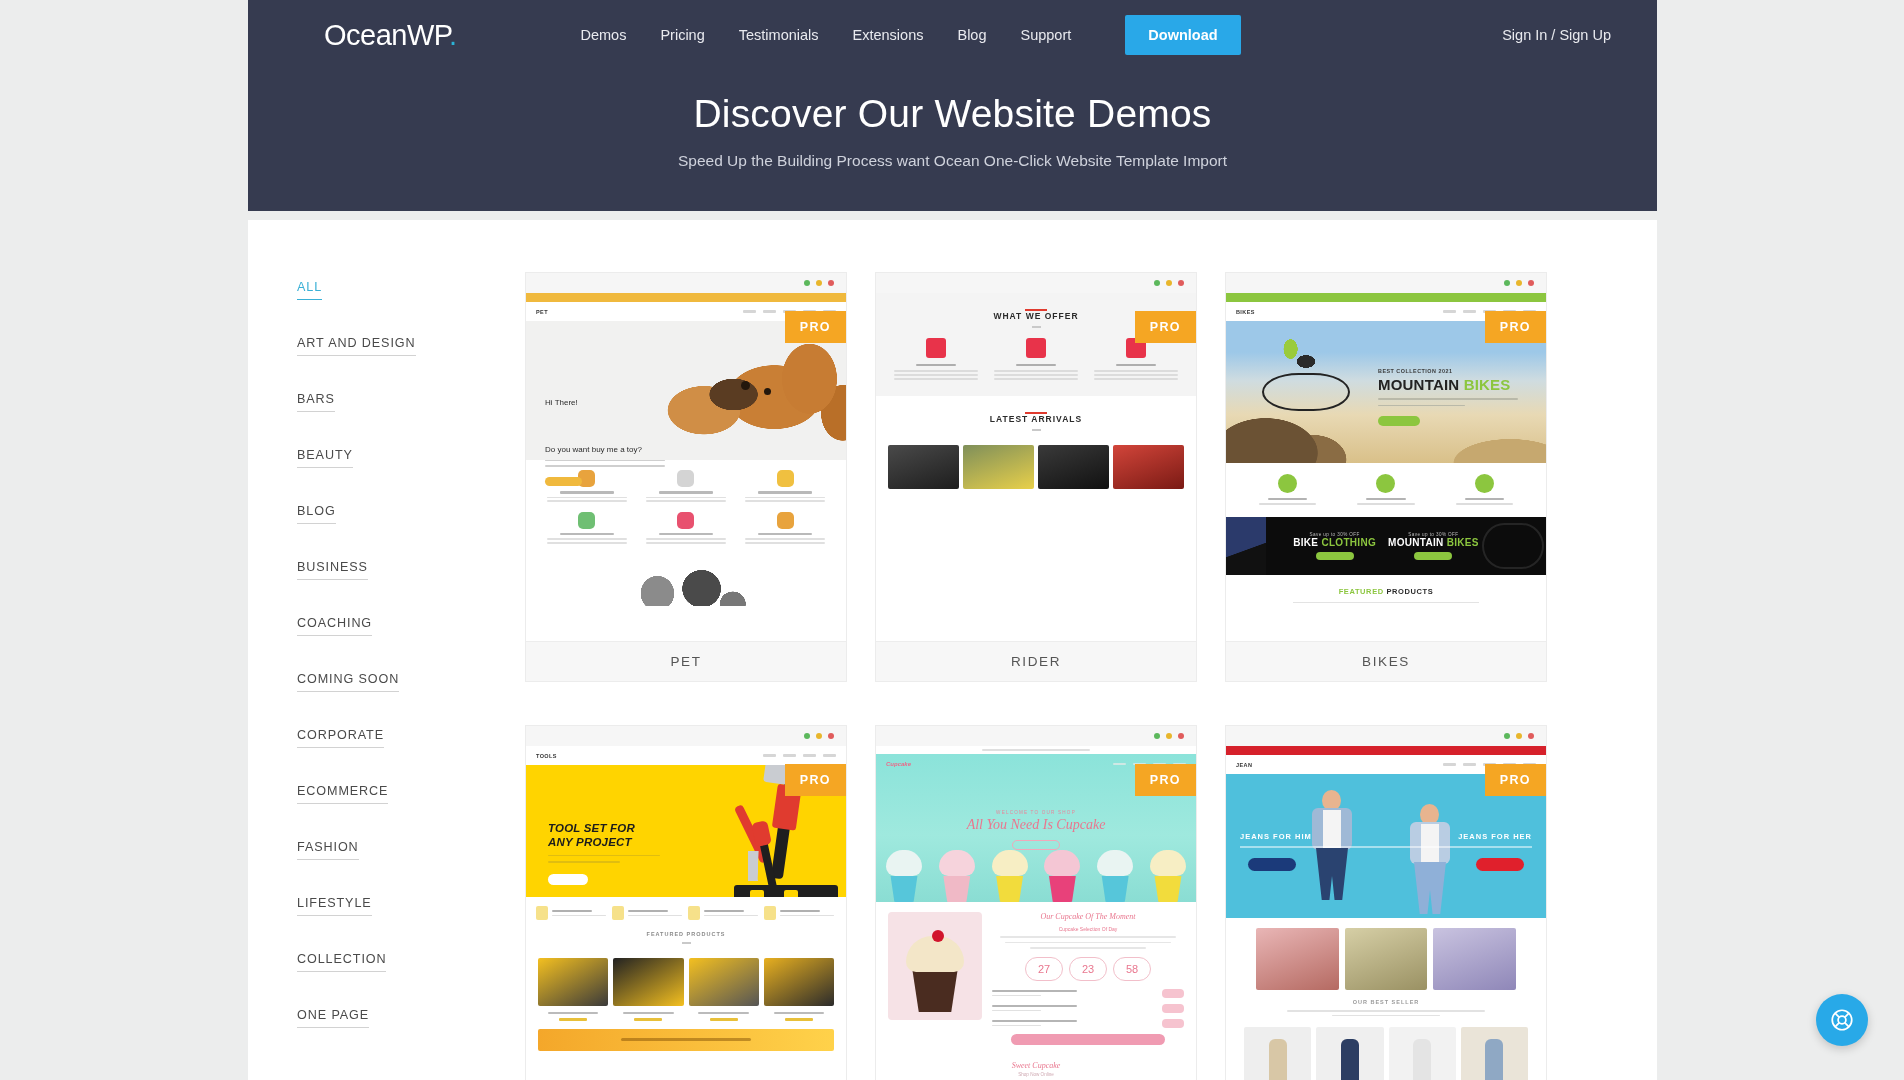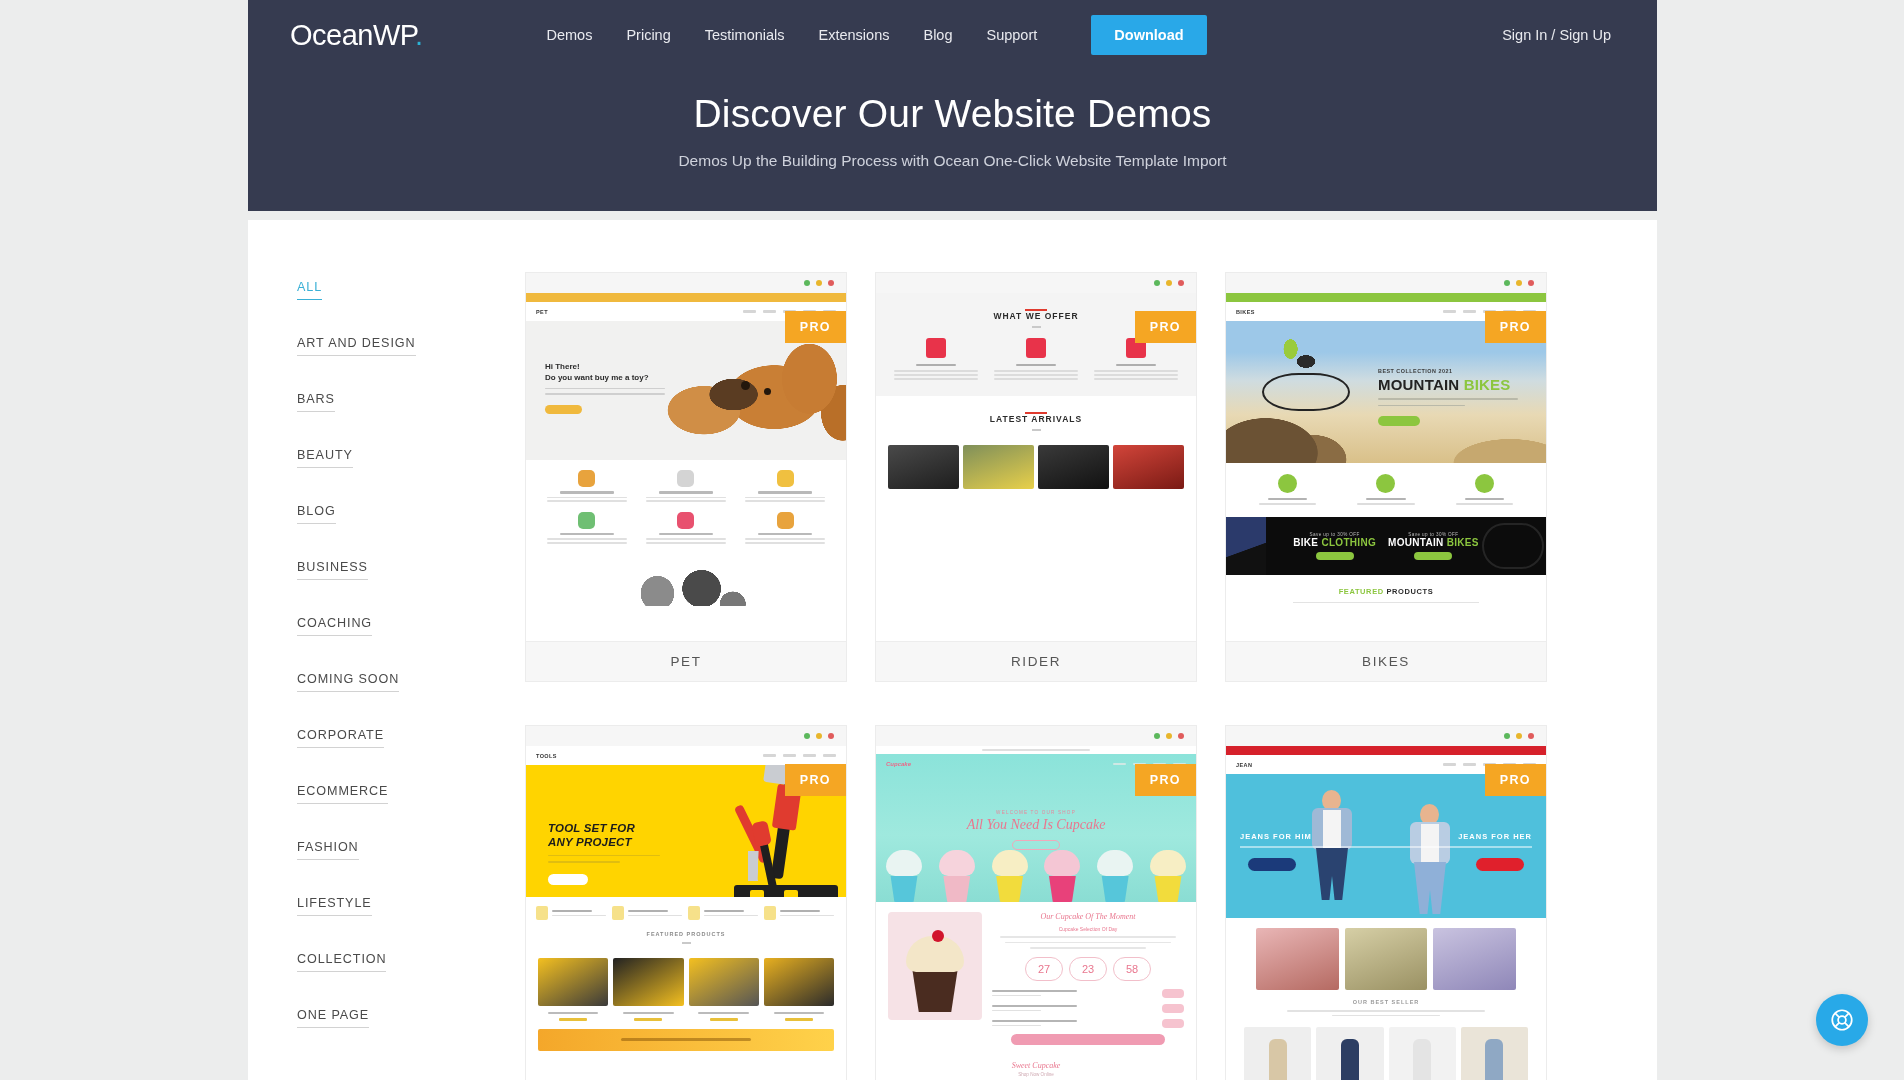--- a/index.html
+++ b/index.html
@@ -12,21 +12,21 @@
   .page { width: 1904px; height: 1080px; position: relative; }
 
   
   .hero {
     position: absolute; left: 248px; top: 0;
     width: 1409px; height: 211px;
     background: #363B50;
   }
   .navbar {
     height: 70px; display: flex; align-items: center;
-    padding: 0 46px 0 42px;
+    padding: 0 46px 0 76px;
   }
   .logo {
     color: #fff; font-size: 29px; letter-spacing: -0.5px;
     font-weight: 400; white-space: nowrap;
   }
   .logo .dot { color: #2BB3D6; }
   .nav-links {
     display: flex; align-items: center; gap: 34px;
     margin-left: 124px;
   }
@@ -112,21 +112,21 @@
     height: 19px; display: flex; align-items: center;
     padding: 0 10px; background: #fff;
   }
   .mini-logo { font-size: 5.5px; font-weight: 700; letter-spacing: .4px; color:#333; }
   .mini-menu { margin-left: auto; display: flex; gap: 7px; }
   .mini-menu i { display:block; width: 13px; height: 2.5px; background: #d6d6d6; border-radius:1px; }
 
   
   .pet-hero { height: 139px; background: #f1f1f0; position: relative; }
   .pet-copy { position:absolute; left: 19px; top: 41px; width: 120px; }
-  .pet-h { font-size: 8px; font-weight: 700; color:#2b2b2b; line-height: 1.35; }
+  .pet-h { font-size: 8px; font-weight: 400; color:#2b2b2b; line-height: 1.35; margin-top: 36px; }
   .pet-lines i { display:block; height:1.7px; background:#cfcfcf; margin-top:4px; border-radius:1px;}
   .pet-btn { margin-top: 10px; width: 37px; height: 9px; background:#f0b93d; border-radius: 5px; }
   .dog {
     position:absolute; right: -6px; top: 8px; width: 185px; height: 131px;
     background:
       radial-gradient(ellipse 52px 34px at 36% 50%, #5a3c22 0 46%, rgba(0,0,0,0) 47%),
       radial-gradient(ellipse 44px 56px at 77% 38%, #c77c33 0 62%, rgba(0,0,0,0) 63%),
       radial-gradient(ellipse 60px 40px at 20% 62%, #d08e46 0 60%, rgba(0,0,0,0) 61%),
       radial-gradient(ellipse 70px 48px at 58% 52%, #c97f35 0 66%, rgba(0,0,0,0) 67%),
       radial-gradient(ellipse 36px 46px at 95% 64%, #b96f28 0 60%, rgba(0,0,0,0) 61%);
@@ -351,21 +351,21 @@
         <a class="nav-link">Blog</a>
         <a class="nav-link">Support</a>
         <button class="download-btn">Download</button>
       </div>
 
       <a class="auth-link">Sign In / Sign Up</a>
     </div>
 
     <div class="hero-body">
       <h1 class="hero-title">Discover Our Website Demos</h1>
-      <div class="hero-sub">Demos Up the Building Process with Ocean One-Click Website Template Import</div>
+      <div class="hero-sub">Speed Up the Building Process want Ocean One-Click Website Template Import</div>
     </div>
   </div>
 
   <div class="content">
 
     <div class="sidebar">
       <span class="cat-wrap"><a class="cat active">ALL</a></span>
       <span class="cat-wrap"><a class="cat">ART AND DESIGN</a></span>
       <span class="cat-wrap"><a class="cat">BARS</a></span>
       <span class="cat-wrap"><a class="cat">BEAUTY</a></span>

